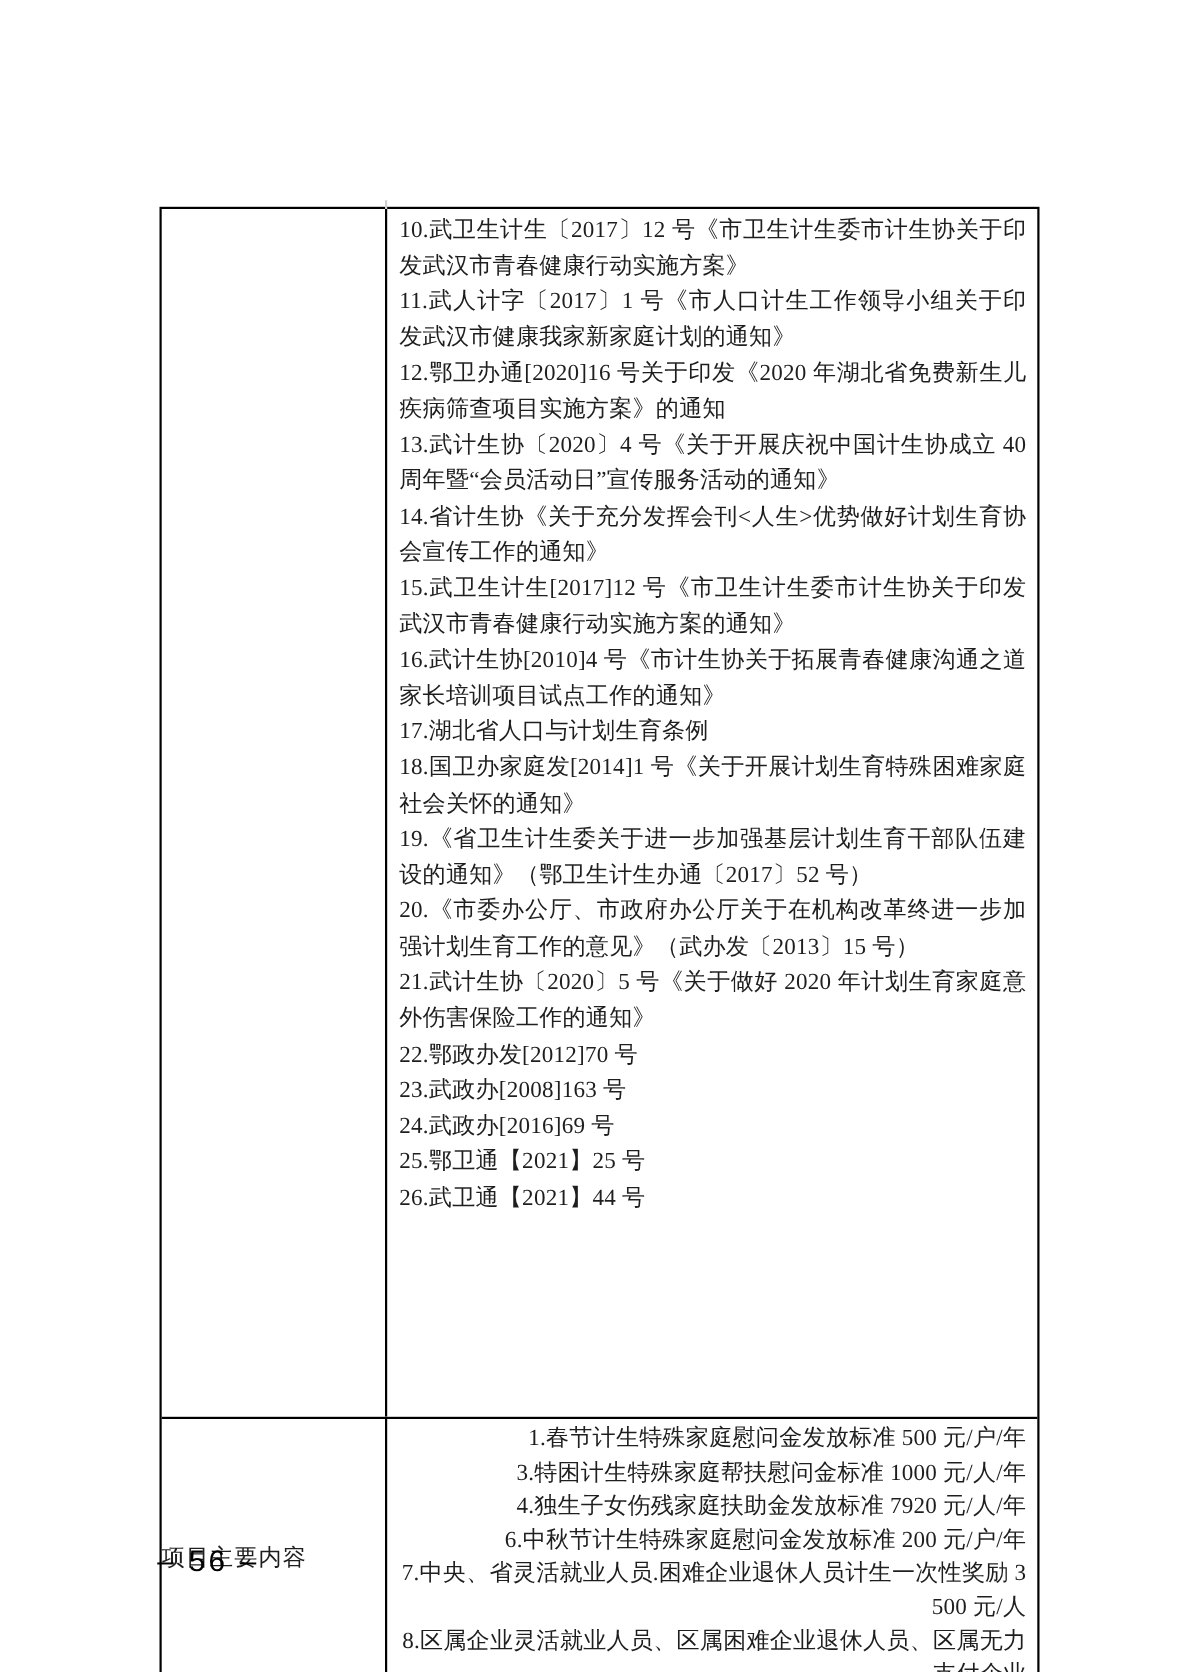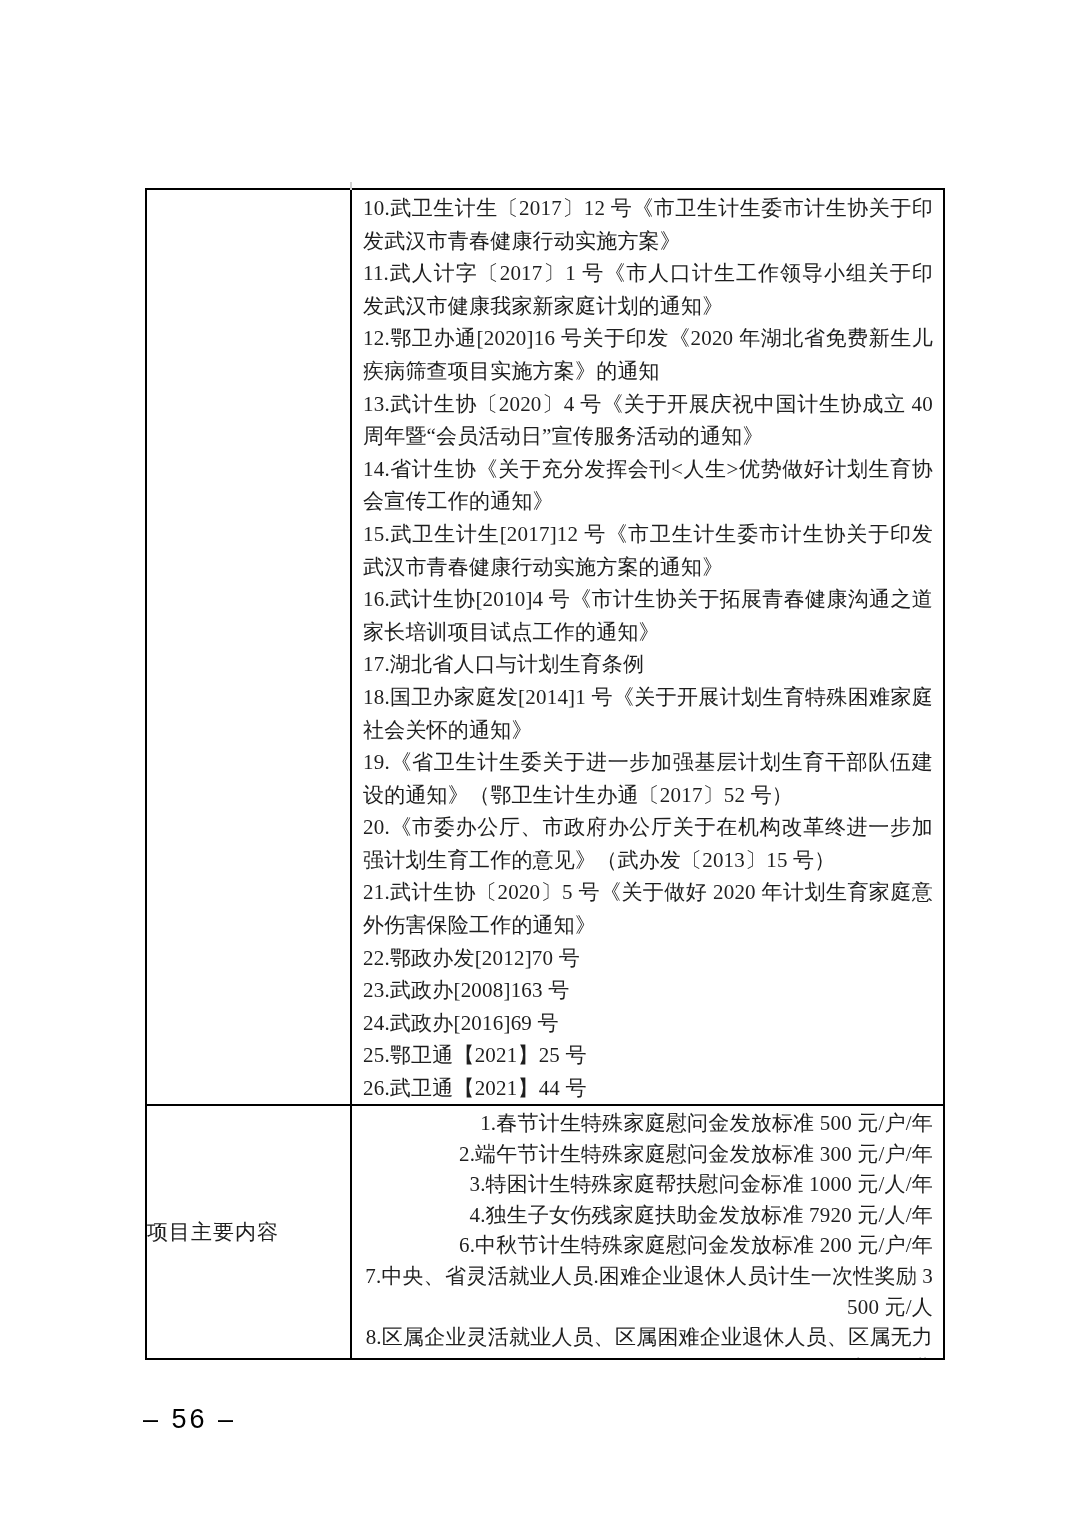--- a/index.html
+++ b/index.html
@@ -25,21 +25,21 @@
     background: #ffffff;
   }
   .t-row {
     display: flex;
     box-sizing: border-box;
     overflow: hidden;
   }
   .t-row.row-2 {
     border-top: 2px solid #000;
   }
-  .row-1 { height: 914px; }
+  .row-1 { height: 1098px; }
   .row-2 { height: 254px; }
   .label-cell {
     flex: 0 0 205px;
     width: 205px;
     box-sizing: border-box;
     border-right: 2px solid #000;
     display: flex;
     align-items: center;
     overflow: hidden;
   }
@@ -137,21 +137,20 @@
     </div>
 
     <div class="t-row row-2">
       <div class="label-cell">
         <span class="row-label">项目主要内容</span>
       </div>
       <div class="content-cell">
 
           <p class="item">1.春节计生特殊家庭慰问金发放标准 500 元/户/年</p>
 
-          <p class="item">2.端午节计生特殊家庭慰问金发放标准 300 元/户/年</p>
 
           <p class="item">3.特困计生特殊家庭帮扶慰问金标准 1000 元/人/年</p>
 
           <p class="item">4.独生子女伤残家庭扶助金发放标准 7920 元/人/年</p>
 
 
           <p class="item">6.中秋节计生特殊家庭慰问金发放标准 200 元/户/年</p>
 
           <p class="item">7.中央、省灵活就业人员.困难企业退休人员计生一次性奖励 3500 元/人</p>
 

